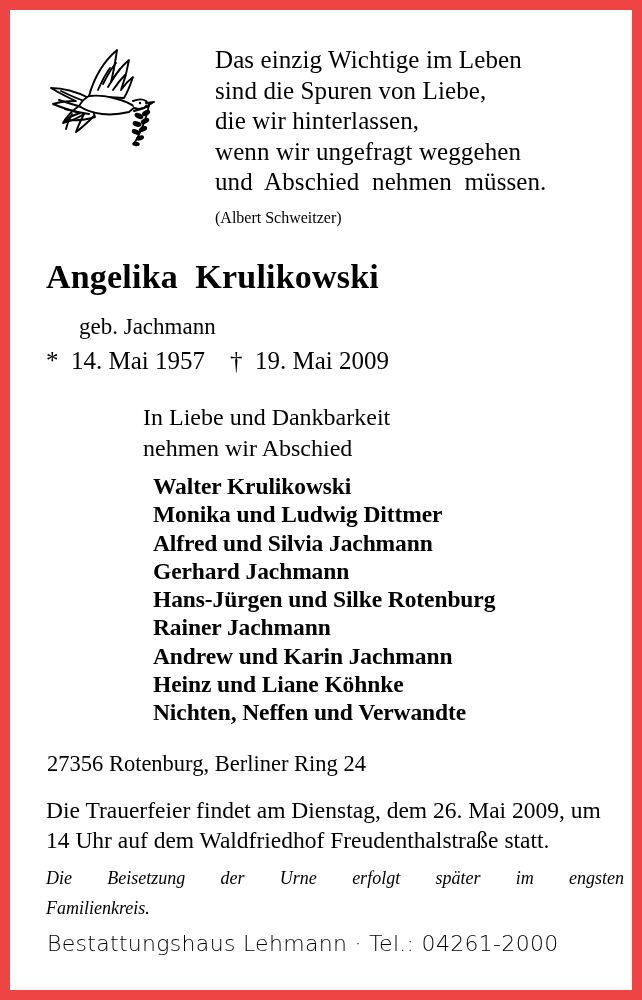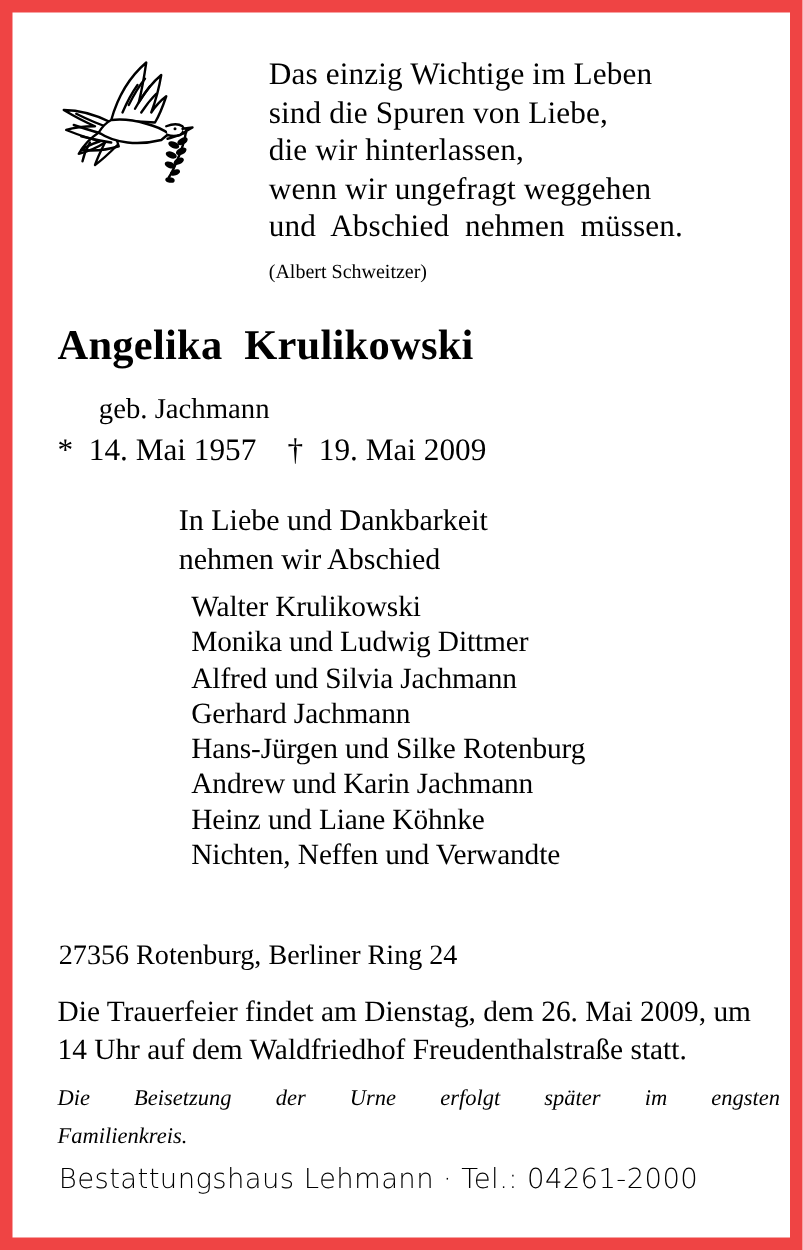--- a/index.html
+++ b/index.html
@@ -97,21 +97,21 @@
     font-size: 24px;
     line-height: 31px;
   }
 
   
   .mourners {
     position: absolute;
     left: 143px;
     top: 462px;
     font-size: 23.5px;
-    font-weight: normal;
+    font-weight: bold;
     line-height: 28.3px;
     letter-spacing: -0.1px;
   }
   .mourners div { white-space: pre; }
 
   
   .address {
     position: absolute;
     left: 37px;
     top: 740px;
@@ -218,20 +218,21 @@
       <div>In Liebe und Dankbarkeit</div>
       <div>nehmen wir Abschied</div>
     </div>
 
     <div class="mourners">
       <div>Walter Krulikowski</div>
       <div>Monika und Ludwig Dittmer</div>
       <div>Alfred und Silvia Jachmann</div>
       <div>Gerhard Jachmann</div>
       <div>Hans-Jürgen und Silke Rotenburg</div>
+      <div>Rainer Jachmann</div>
       <div>Andrew und Karin Jachmann</div>
       <div>Heinz und Liane Köhnke</div>
       <div>Nichten, Neffen und Verwandte</div>
     </div>
 
     <div class="address">27356 Rotenburg, Berliner Ring 24</div>
 
     <div class="ceremony">
       <span>Die Trauerfeier findet am Dienstag, dem 26. Mai 2009, um</span>
       <span class="l2">14 Uhr auf dem Waldfriedhof Freudenthalstraße statt.</span>

